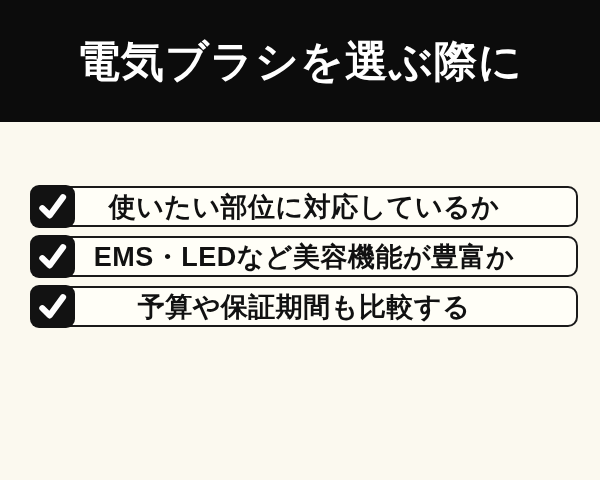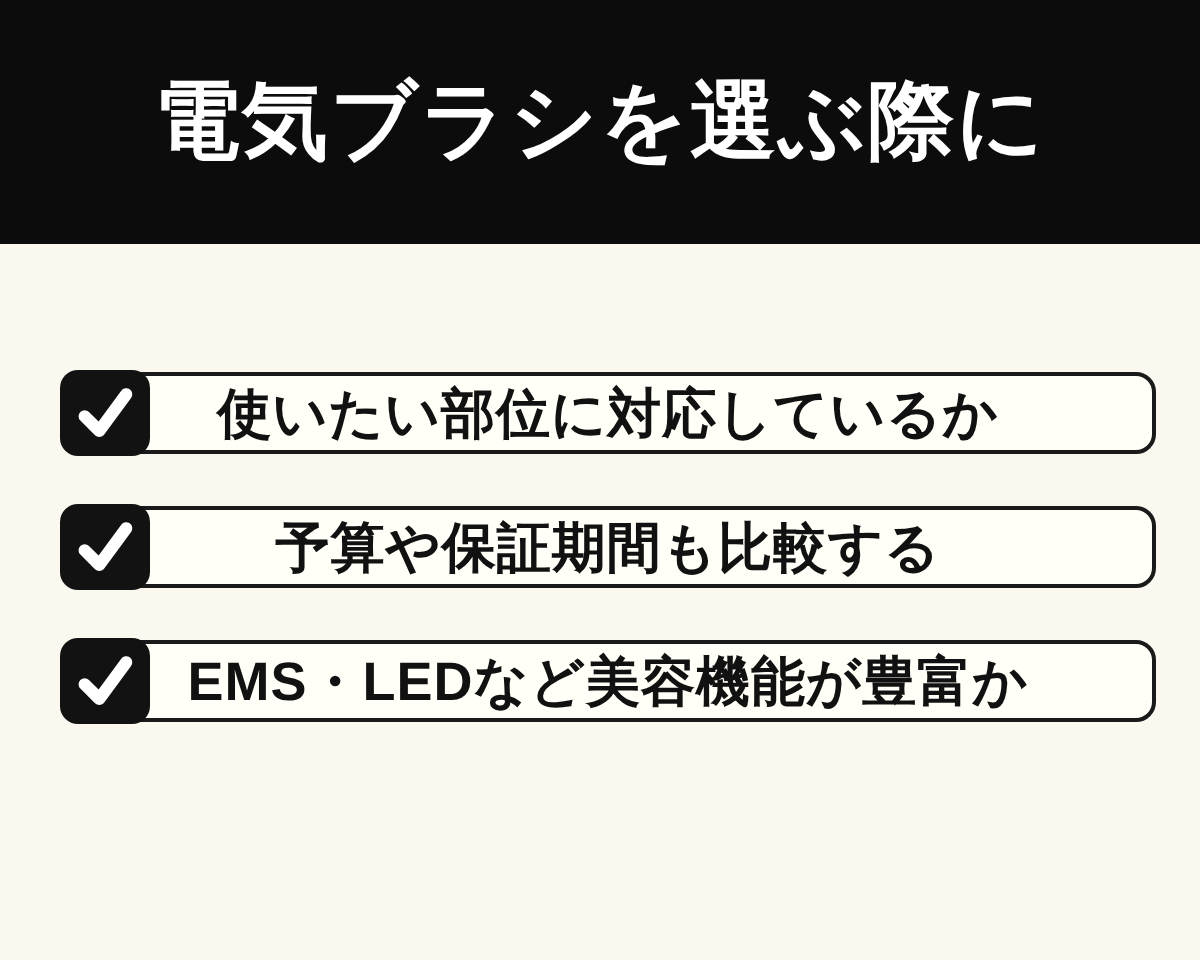--- a/index.html
+++ b/index.html
@@ -25,21 +25,21 @@
     height:122px;background:var(--header-bg);
     display:flex;flex-direction:column;justify-content:center;align-items:center;
   }
   .title-line{
     color:var(--header-text);
     font-size:43px;font-weight:800;line-height:61px;
     letter-spacing:1px;white-space:nowrap;
   }
   .content{
     padding-top:63px;padding-left:30px;
-    display:flex;flex-direction:column;gap:24px;align-items:flex-start;
+    display:flex;flex-direction:column;gap:7px;align-items:flex-start;
   }
   .row{
     position:relative;width:548px;height:43px;
   }
   .checkbox{
     position:absolute;left:0;top:0;width:45px;height:43px;
     background:var(--checkbox-bg);border-radius:9px;
     display:flex;align-items:center;justify-content:center;
     z-index:2;
   }
@@ -83,26 +83,26 @@
   </div>
 
 
   <div class="row">
     <span class="checkbox">
       <svg class="check-svg" viewBox="0 0 45 43" aria-hidden="true">
         <path d="M10 23.5 L19 32.5 L35.5 10"></path>
       </svg>
     </span>
     <span class="box"></span>
-    <span class="label">予算や保証期間も比較する</span>
+    <span class="label">EMS・LEDなど美容機能が豊富か</span>
   </div>
 
   <div class="row">
     <span class="checkbox">
       <svg class="check-svg" viewBox="0 0 45 43" aria-hidden="true">
         <path d="M10 23.5 L19 32.5 L35.5 10"></path>
       </svg>
     </span>
     <span class="box"></span>
-    <span class="label">EMS・LEDなど美容機能が豊富か</span>
+    <span class="label">予算や保証期間も比較する</span>
   </div>
 </main>
 </div>
 
 </body></html>

